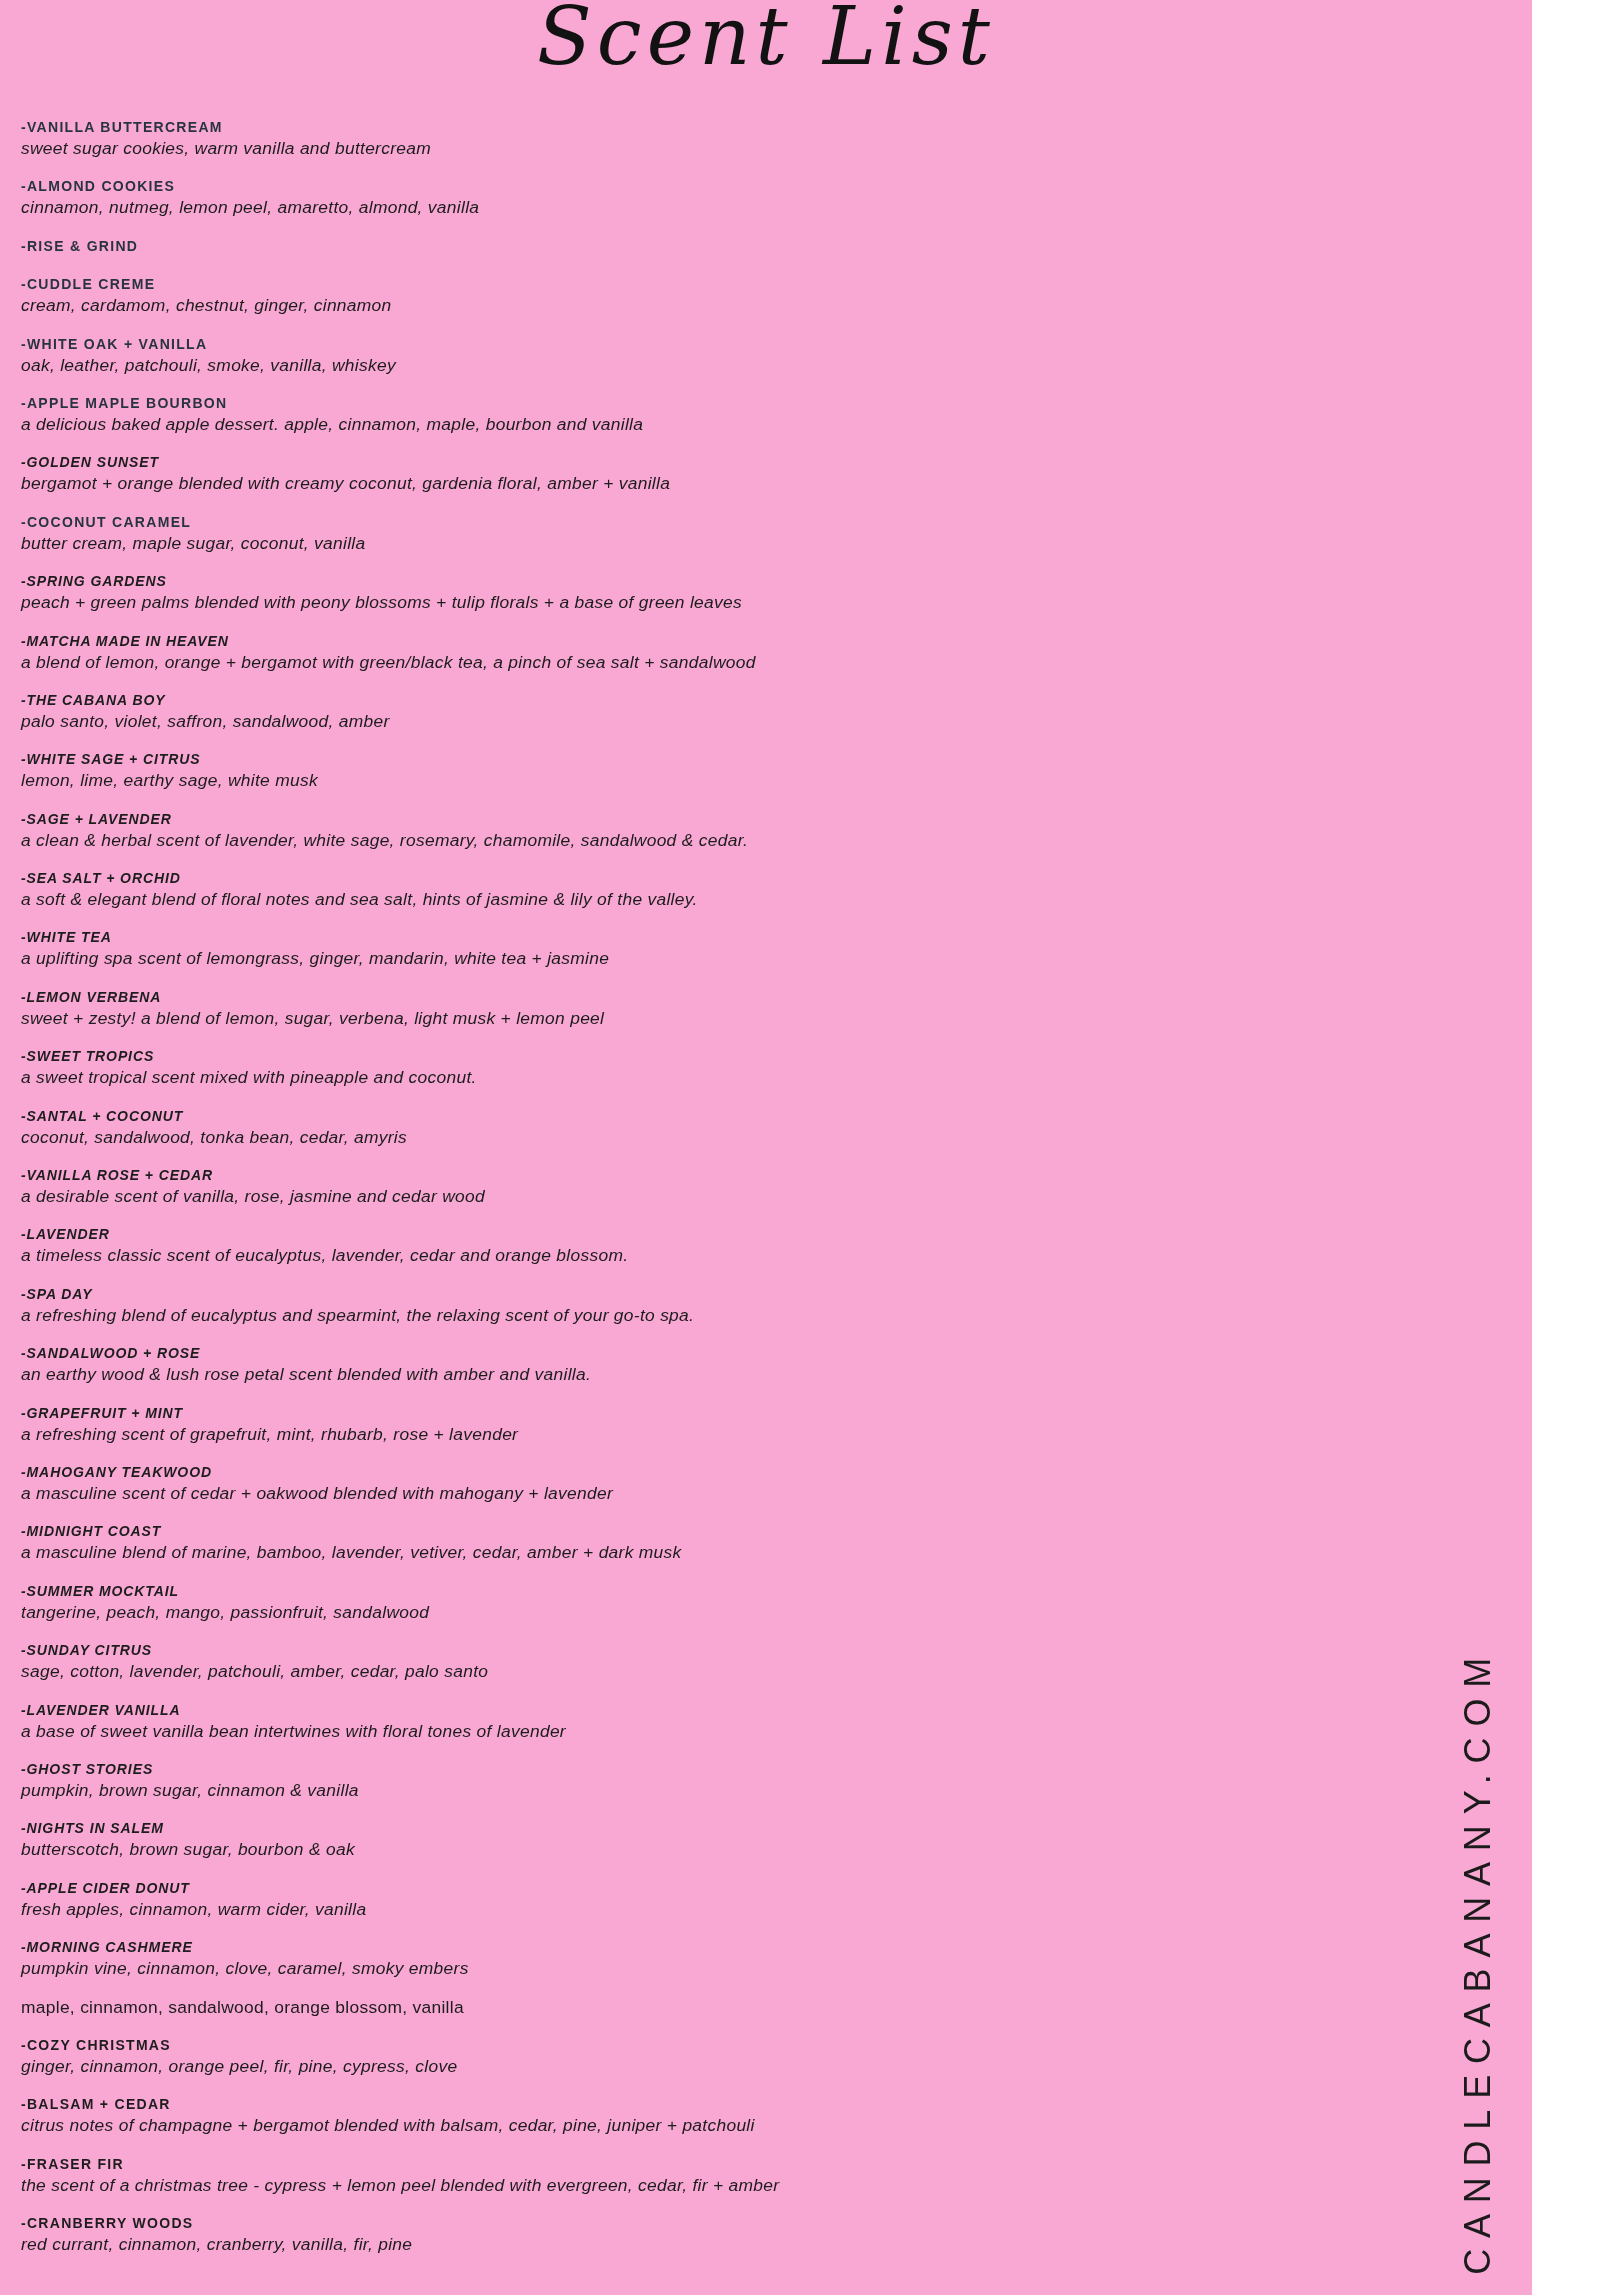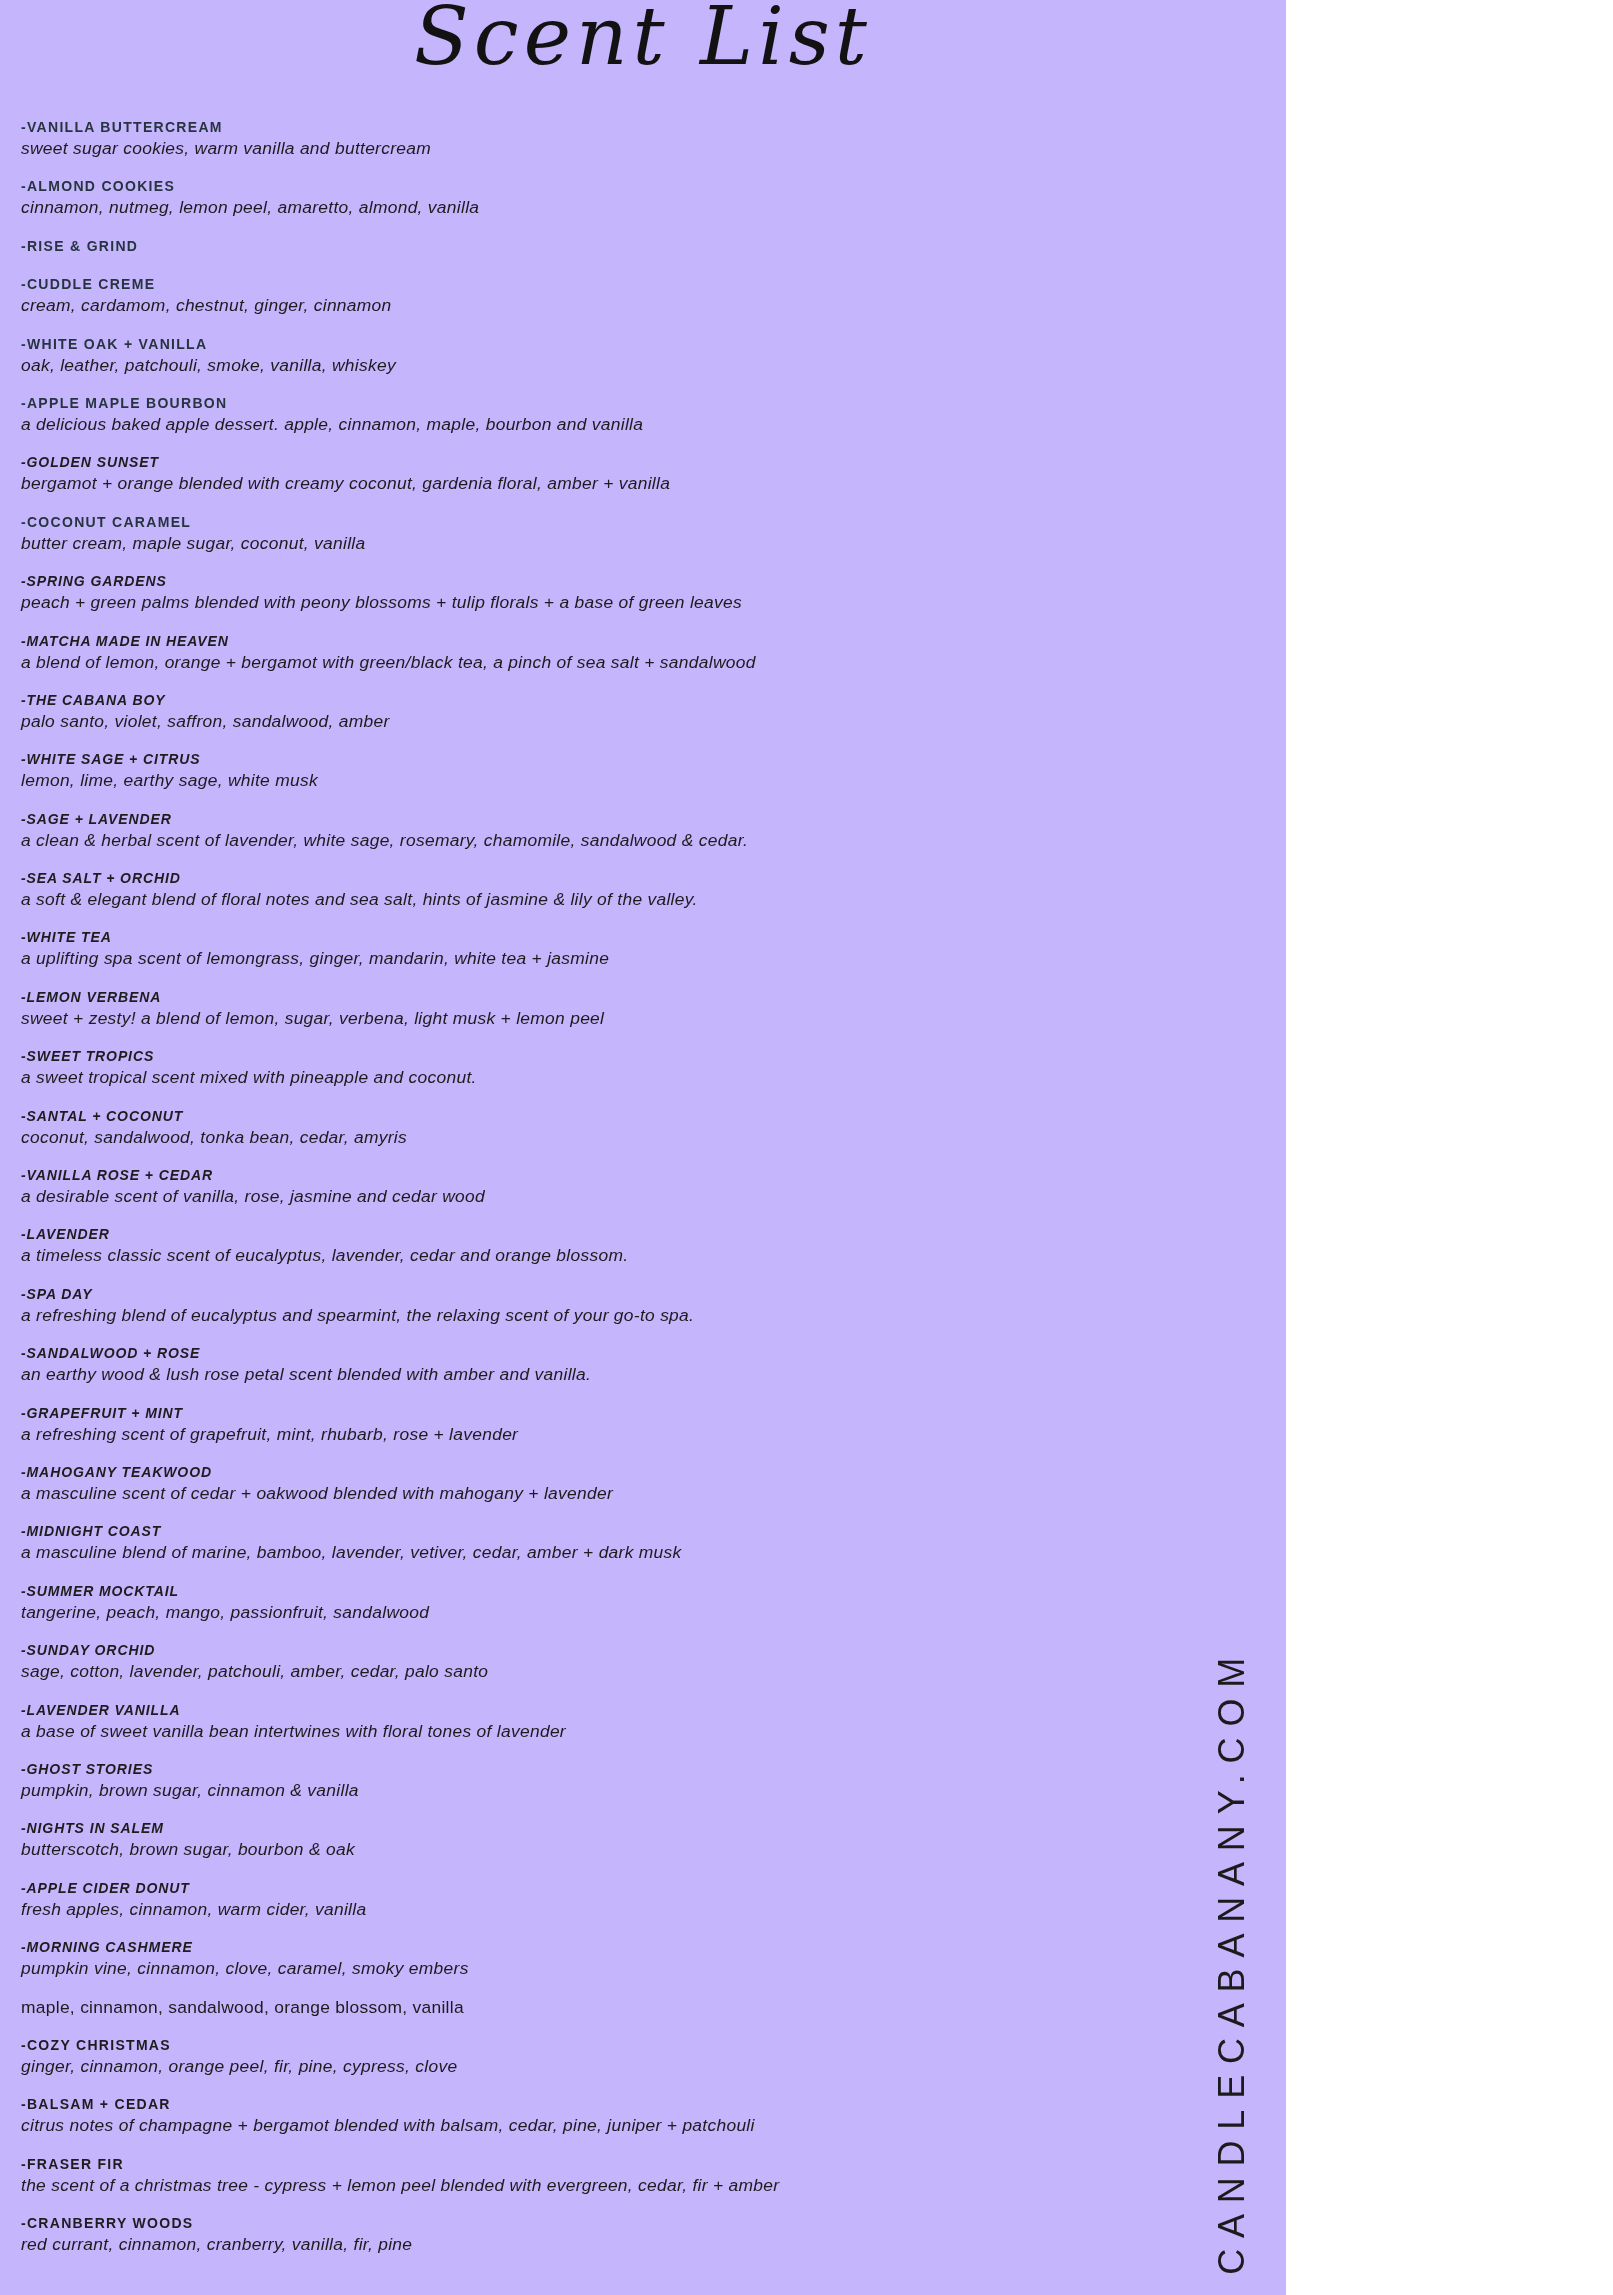--- a/index.html
+++ b/index.html
@@ -2,23 +2,23 @@
 <html style="font-size:13.3px"><head>
 <meta charset="utf-8">
 <style>
   html, body {
     margin: 0;
     padding: 0;
     background: #ffffff;
   }
   #page {
     position: relative;
-    width: 1286px;
+    width: 1532px;
     height: 2295px;
-    background: #c4b5fd;
+    background: #f9a8d4;
     overflow: hidden;
     font-family: "Liberation Sans", sans-serif;
   }
   .title {
     position: absolute;
     top: -10px;
     left: 0;
     width: 100%;
     text-align: center;
     font-family: "DejaVu Serif", serif;
@@ -190,21 +190,21 @@
       </div>
       <div class="entry">
         <span class="scent-name v-italic">-MIDNIGHT COAST</span>
         <span class="scent-desc d-italic">a masculine blend of marine, bamboo, lavender, vetiver, cedar, amber + dark musk</span>
       </div>
       <div class="entry">
         <span class="scent-name v-italic">-SUMMER MOCKTAIL</span>
         <span class="scent-desc d-italic">tangerine, peach, mango, passionfruit, sandalwood</span>
       </div>
       <div class="entry">
-        <span class="scent-name v-italic">-SUNDAY ORCHID</span>
+        <span class="scent-name v-italic">-SUNDAY CITRUS</span>
         <span class="scent-desc d-italic">sage, cotton, lavender, patchouli, amber, cedar, palo santo</span>
       </div>
       <div class="entry">
         <span class="scent-name v-italic">-LAVENDER VANILLA</span>
         <span class="scent-desc d-italic">a base of sweet vanilla bean intertwines with floral tones of lavender</span>
       </div>
       <div class="entry">
         <span class="scent-name v-italic">-GHOST STORIES</span>
         <span class="scent-desc d-italic">pumpkin, brown sugar, cinnamon &amp; vanilla</span>
       </div>

